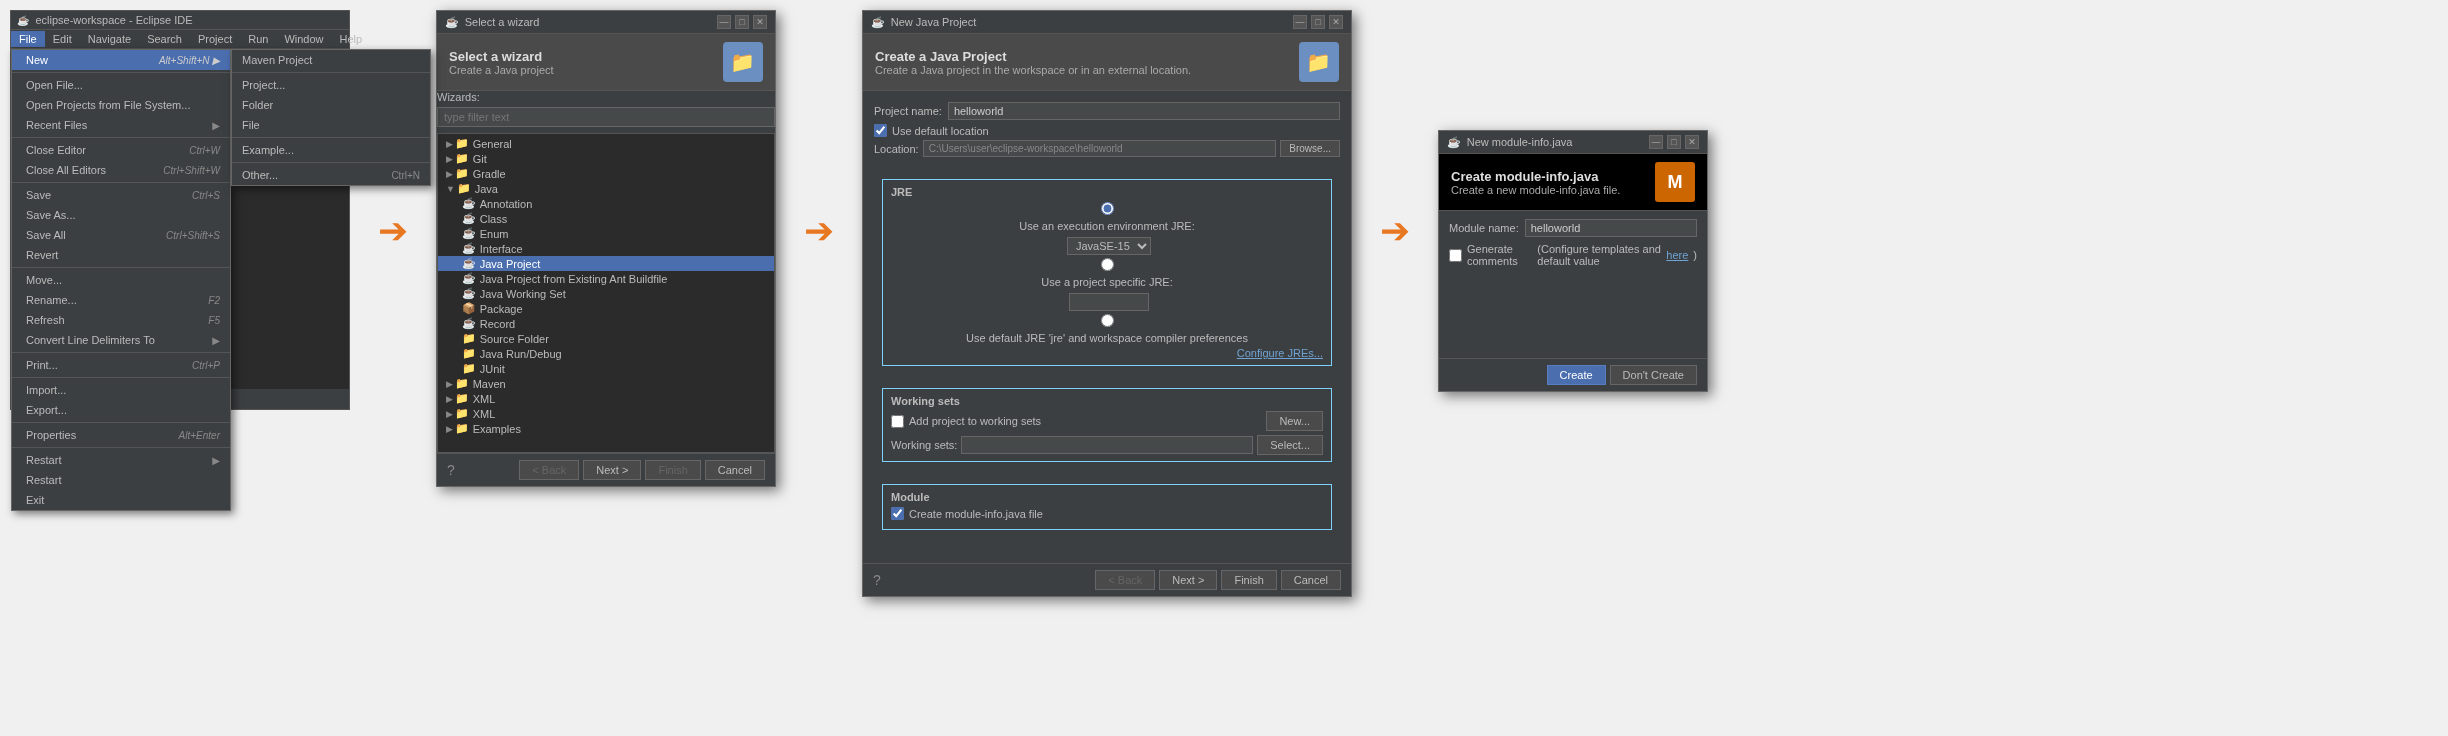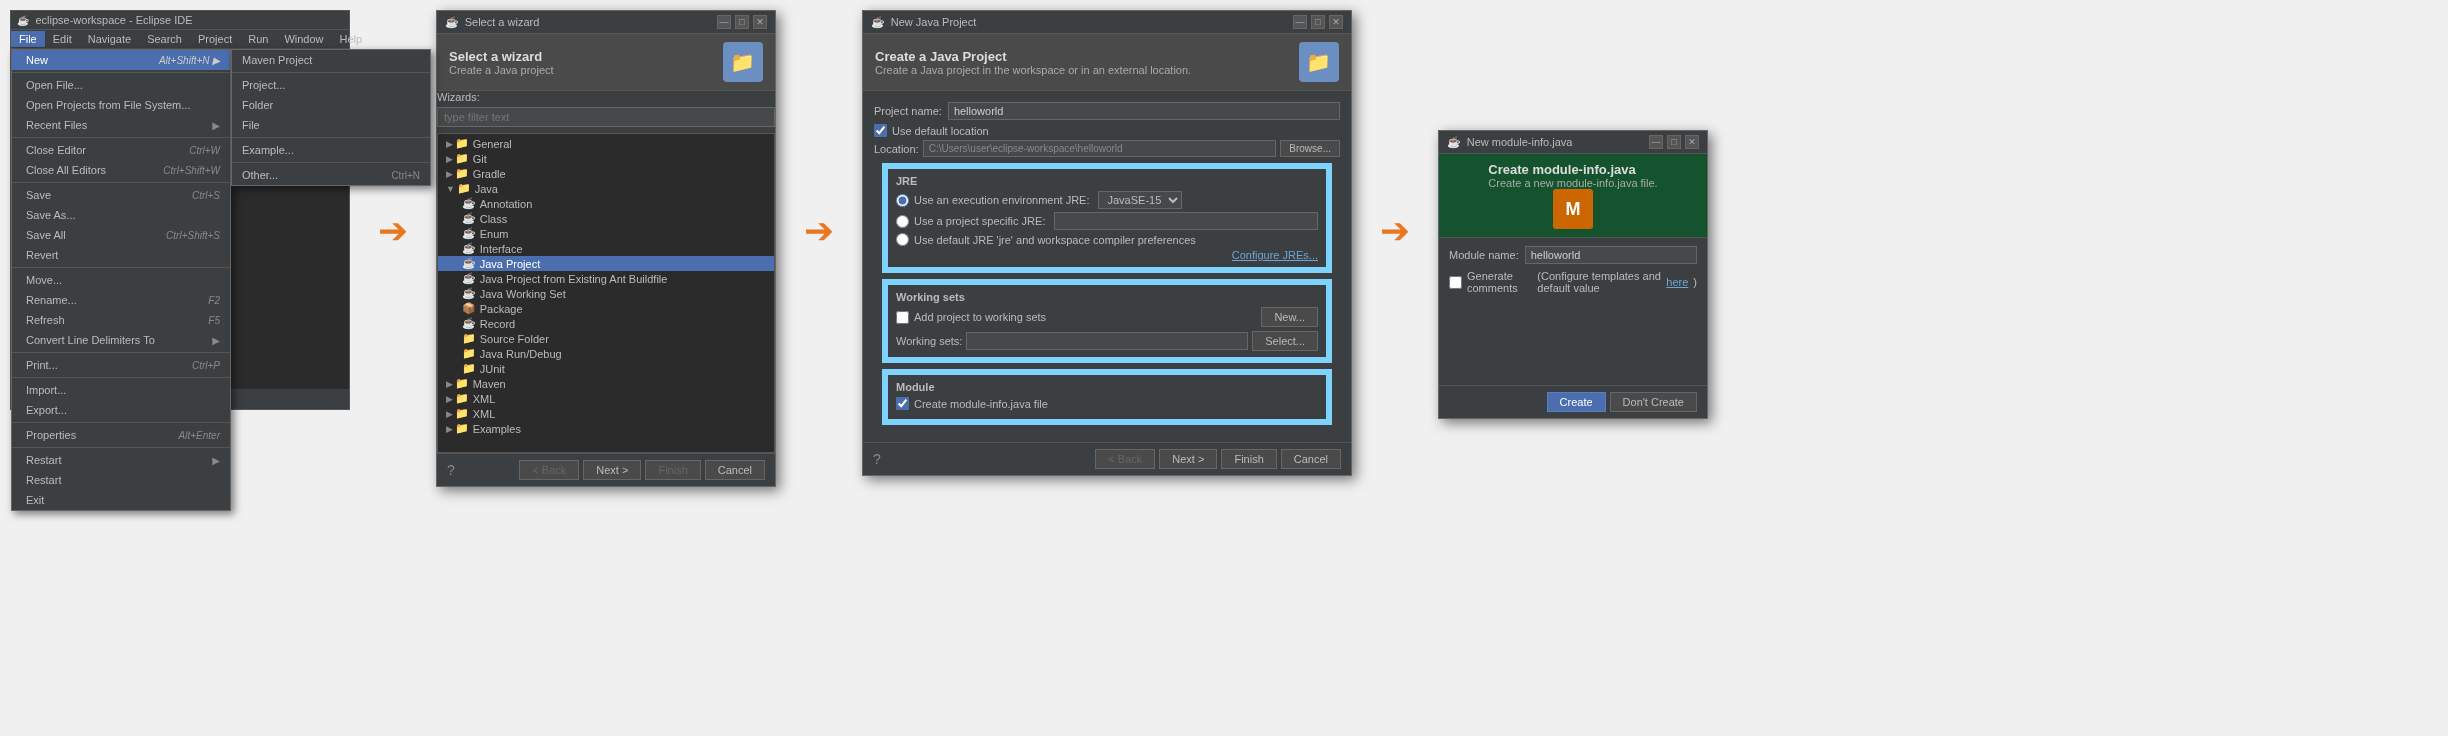--- a/index.html
+++ b/index.html
@@ -250,22 +250,22 @@
     .java-project-dialog {
       width: 490px;
       background: #3c3f41;
       border: 1px solid #666;
       box-shadow: 4px 4px 12px rgba(0,0,0,0.5);
       flex-shrink: 0;
       display: flex;
       flex-direction: column;
     }
     .section-box {
-      border: 6px solid #7dd3fc;
-      margin: 6px 8px;
+      border: 1px solid #7dd3fc;
+      margin: 22px 8px;
       padding: 6px 8px;
     }
     .section-box .section-title {
       color: #bbb;
       font-size: 11px;
       font-weight: bold;
       margin-bottom: 4px;
     }
     .form-row {
       display: flex;
@@ -286,20 +286,21 @@
       font-size: 11px;
       padding: 2px 5px;
     }
     .radio-row {
       display: flex;
       align-items: center;
       gap: 5px;
       margin-bottom: 3px;
       color: #bbb;
       font-size: 11px;
+      flex-direction: column;
     }
     .radio-row input[type=radio] { accent-color: #4b6eaf; }
     .checkbox-row {
       display: flex;
       align-items: center;
       gap: 5px;
       color: #bbb;
       font-size: 11px;
       margin-bottom: 3px;
     }
@@ -312,22 +313,21 @@
       background: #3c3f41;
       border: 1px solid #666;
       box-shadow: 4px 4px 12px rgba(0,0,0,0.5);
       flex-shrink: 0;
       display: flex;
       flex-direction: column;
       align-self: flex-start;
       margin-top: 120px;
     }
     .module-dialog .dialog-header {
-      background: #14532d;
-      flex-direction: column;
+      background: #000000;
     }
     .module-dialog .header-icon.m-icon {
       background: #cc6600;
       font-size: 18px;
       font-weight: bold;
       color: #fff;
       border-radius: 3px;
     }
 
     

